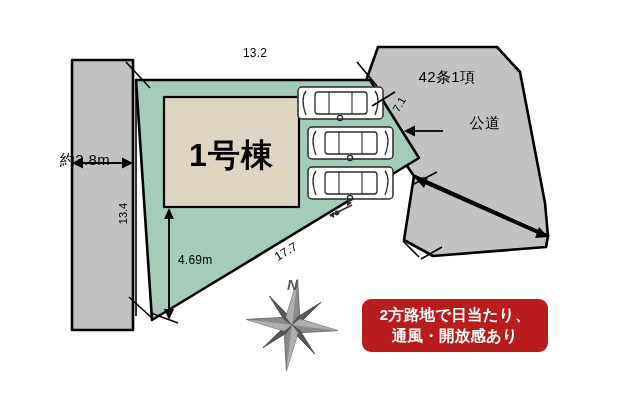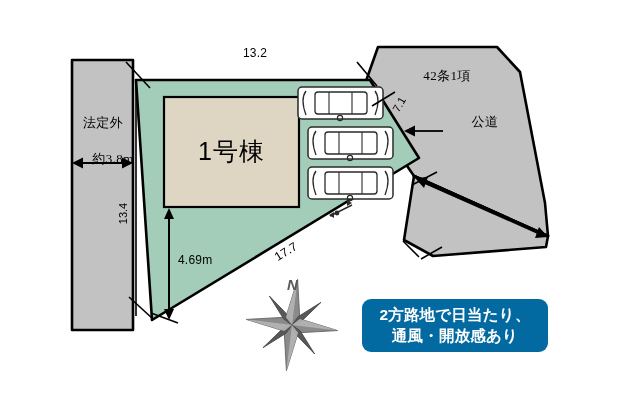--- a/index.html
+++ b/index.html
@@ -41,28 +41,27 @@
 
   
   .lbl-dim {
     font-size: 12px;
     letter-spacing: 0.2px;
   }
   .lbl-dim-sm {
     font-size: 11px;
   }
   .lbl-road {
-    font-size: 13px;
+    font-size: 15px;
     font-weight: 400;
     letter-spacing: 0.4px;
-    font-family: Liberation Serif, serif;
   }
   .lbl-bldg {
-    font-size: 25px;
-    font-weight: 400;
+    font-size: 32px;
+    font-weight: 700;
     letter-spacing: 1px;
   }
   .lbl-compass-n {
     font-size: 15px;
     font-weight: 700;
     font-style: italic;
     color: #5a5a5a;
   }
 
   
@@ -71,21 +70,21 @@
     transform-origin: 50% 50%;
   }
 
   
   #feature-badge {
     position: absolute;
     left: 362px;
     top: 299px;
     width: 186px;
     height: 53px;
-    background: #0369a1;
+    background: #b91c1c;
     border-radius: 9px;
     display: flex;
     align-items: center;
     justify-content: center;
   }
   #feature-badge .badge-text {
     color: #ffffff;
     font-size: 15.5px;
     font-weight: 700;
     line-height: 1.32;
@@ -214,22 +213,21 @@
         <polygon points="0,46 0,0 7,7"></polygon>
         <polygon points="46,0 0,0 7,-7"></polygon>
       </g>
     </g>
   </svg>
 
   <div class="txt lbl-dim ctr" style="left:220px; top:46px; width:70px;text-align:center;">13.2</div>
 
   <div class="txt lbl-dim-sm ctr rot90" style="left:103px; top:207px; width:40px;">13.4</div>
 
-  <div class="txt lbl-road ctr" style="left:62px; top:115px; width:82px;">法定外</div>
-  <div class="txt lbl-road ctr" style="left:68px; top:151px; width:90px;">約3.8m</div>
+  <div class="txt lbl-road ctr" style="left:40px; top:151px; width:90px;">約3.8m</div>
 
   <div class="txt lbl-bldg ctr" style="left:164px; top:137px; width:135px;">1号棟</div>
 
   <div class="txt lbl-dim" style="left:178px; top:253px;text-align:center;">4.69m</div>
 
   <div class="txt lbl-dim" style="left:272px; top:252px; transform:rotate(-32deg); transform-origin:0 0;">17.7</div>
 
   <div class="txt lbl-dim-sm" style="left:390px; top:108px; transform:rotate(-60deg); transform-origin:0 0;">7.1</div>
 
   <div class="txt lbl-road ctr" style="left:392px; top:68px; width:110px;">42条1項</div>

